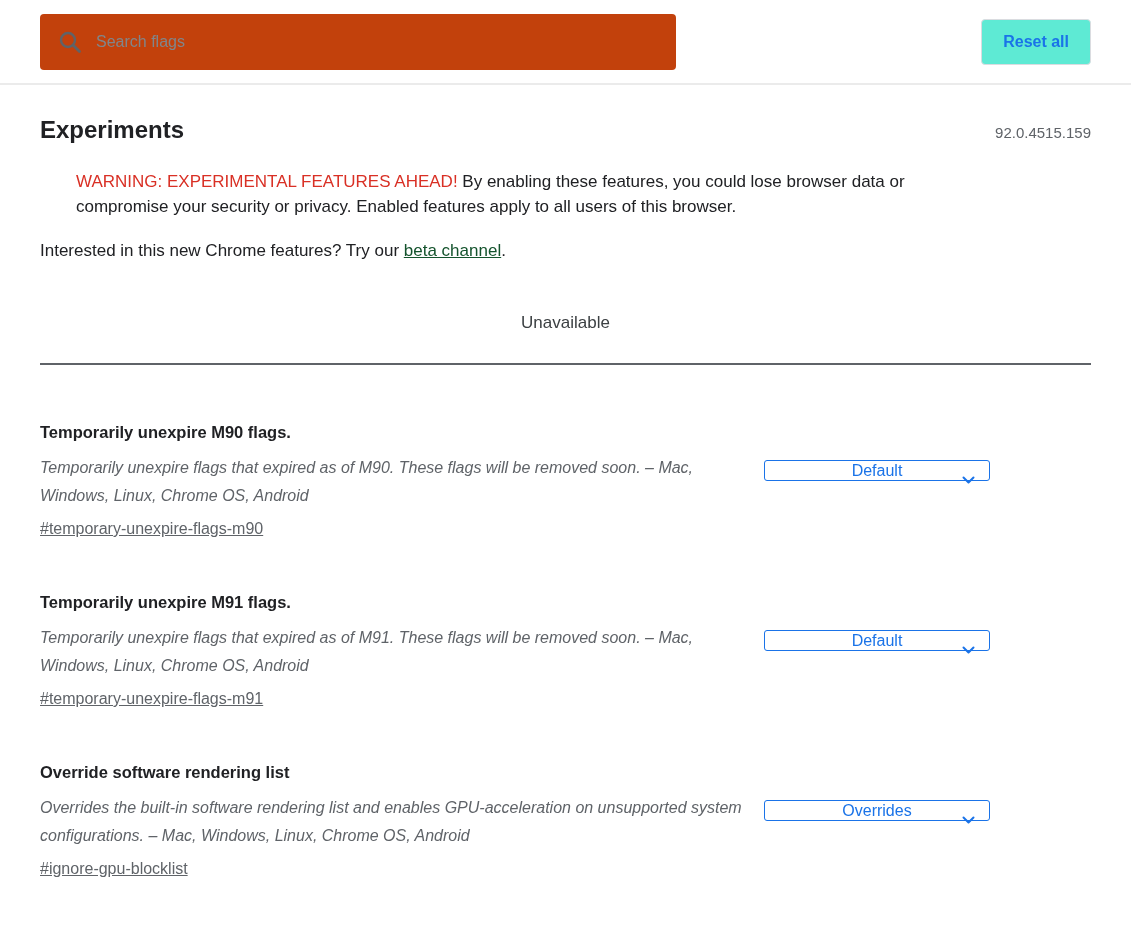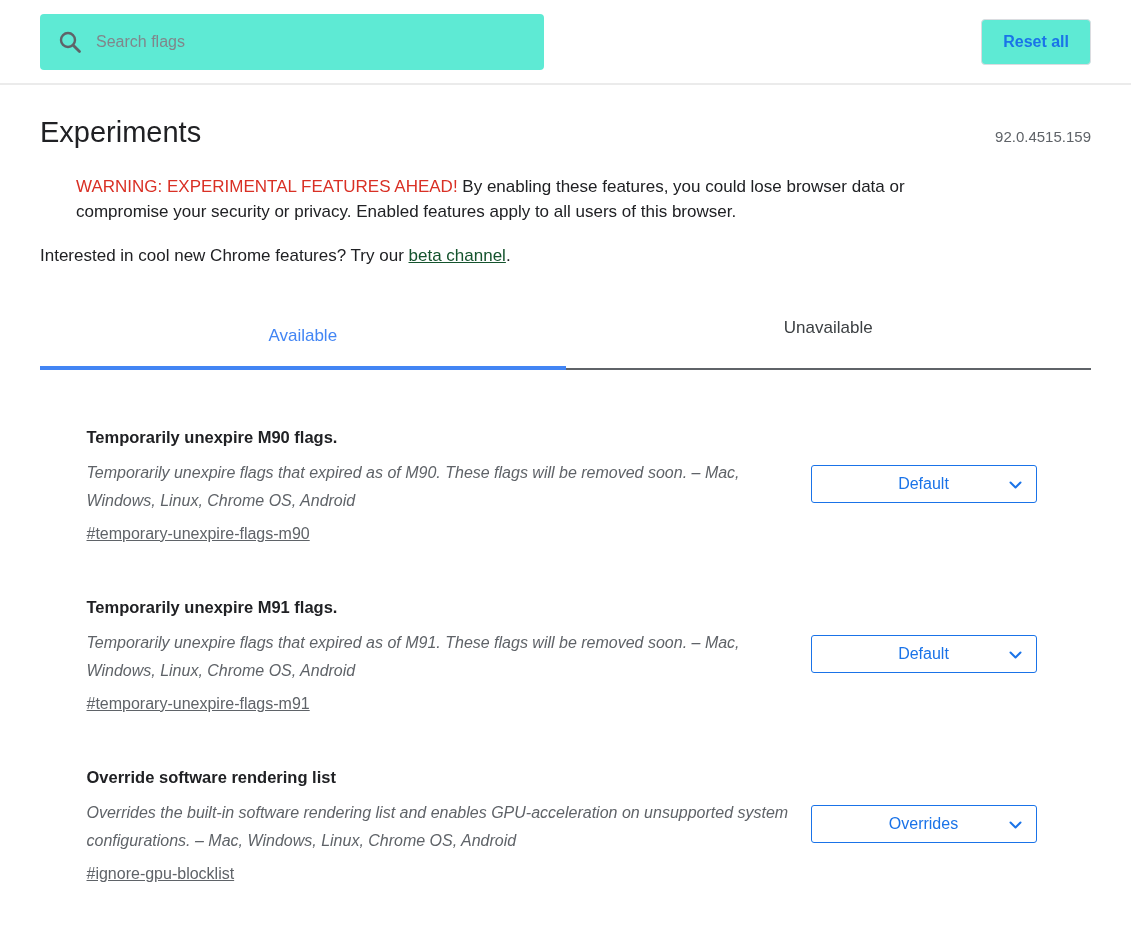--- a/index.html
+++ b/index.html
@@ -3,66 +3,66 @@
 <meta charset="utf-8">
 <style>
   * { margin: 0; padding: 0; box-sizing: border-box; }
   html, body { width: 1131px; min-height: 934px; background: #ffffff;
     font-family: "Liberation Sans", sans-serif; color: #202124; }
 
   
   .header { height: 85px; display: flex; align-items: center;
     justify-content: space-between; padding: 0 40px;
     border-bottom: 2px solid #ebebeb; background: #fff; }
-  .search-box { width: 504px; height: 56px; background: #5eead4;
+  .search-box { width: 636px; height: 56px; background: #c2410c;
     border-radius: 4px; display: flex; align-items: center; padding: 0 17px; }
   .search-box svg { flex: 0 0 auto; }
   .search-input { flex: 1; border: none; outline: none; background: transparent;
     font-family: "Liberation Sans", sans-serif; font-size: 16px;
     color: #202124; margin-left: 13px; }
   .search-input::placeholder { color: #80868b; opacity: 1; }
   .reset-btn { background: #5eead4; border: 1px solid #dadce0; border-radius: 4px;
     color: #1a73e8; font-family: "Liberation Sans", sans-serif;
     font-size: 16px; font-weight: bold; padding: 13px 21px; cursor: pointer; }
 
   
   .main { padding: 0 40px 40px 40px; }
 
   .page-head { display: flex; justify-content: space-between;
     align-items: baseline; padding-top: 31px; }
-  .page-title { font-size: 29px; font-weight: 400; color: #202124; }
+  .page-title { font-size: 24px; font-weight: 700; color: #202124; }
   .version { font-size: 15px; color: #5f6368; }
 
   .warning { margin-top: 25px; font-size: 17px; line-height: 25px;
     color: #202124; max-width: 900px; margin-left: 36px; }
   .warning .warn-em { color: #d93025; }
 
   .promo { margin-top: 22px; font-size: 17px; color: #202124; }
   .promo a, .link-blue { color: #14532d; text-decoration: underline; cursor: pointer; }
 
   
   .tabs { margin-top: 42px; display: flex; align-items: flex-end; }
   .tab { flex: 1; text-align: center; font-size: 17px; cursor: pointer;
     padding: 10px 0 20px 0; }
   .tab.active { color: #4285f4; border-bottom: 4px solid #4285f4; }
   .tab.inactive { color: #3c4043; border-bottom: 2px solid #5f6368;
     padding-bottom: 30px; }
 
   
   .experiments { margin-top: 58px; }
-  .experiment { display: flex; justify-content: center;
+  .experiment { display: flex; justify-content: flex-start;
     margin-bottom: 55px; }
   .exp-text { width: 724px; }
   .exp-title { font-size: 16.5px; font-weight: bold; color: #202124;
     margin-bottom: 12px; }
   .exp-desc { font-size: 16px; line-height: 28px; color: #5f6368; font-style: italic; }
   .exp-link { display: inline-block; margin-top: 10px; font-size: 16px;
     color: #5f6368; text-decoration: underline; cursor: pointer; }
   .exp-select-wrap { margin-top: 37px; margin-right: 8px; }
-  .exp-select { position: relative; width: 226px; height: 38px;
+  .exp-select { position: relative; width: 226px; height: 21px;
     border: 1px solid #1a73e8; border-radius: 3px; background: #fff;
     display: flex; align-items: center; justify-content: center;
     color: #1a73e8; font-size: 16px; cursor: pointer; }
   .exp-select .chev { position: absolute; right: 14px; top: 15px; }
 </style>
 </head>
 <body>
 
 <div class="header">
   <div class="search-box">
@@ -80,25 +80,24 @@
   <div class="page-head">
     <div class="page-title">Experiments</div>
     <div class="version">92.0.4515.159</div>
   </div>
 
   <div class="warning">
     <span class="warn-em">WARNING: EXPERIMENTAL FEATURES AHEAD!</span><span> By enabling these features, you could lose browser data or compromise your security or privacy. Enabled features apply to all users of this browser.</span>
   </div>
 
   <div class="promo">
-    <span>Interested in cool new Chrome features? Try our </span><a>beta channel</a><span>.</span>
+    <span>Interested in this new Chrome features? Try our </span><a>beta channel</a><span>.</span>
   </div>
 
   <div class="tabs">
-    <div class="tab active">Available</div>
     <div class="tab inactive">Unavailable</div>
   </div>
 
   <div class="experiments">
 
     <div class="experiment">
       <div class="exp-text">
         <div class="exp-title">Temporarily unexpire M90 flags.</div>
         <div class="exp-desc">Temporarily unexpire flags that expired as of M90. These flags will be removed soon. – Mac, Windows, Linux, Chrome OS, Android</div>
         <a class="exp-link">#temporary-unexpire-flags-m90</a>

